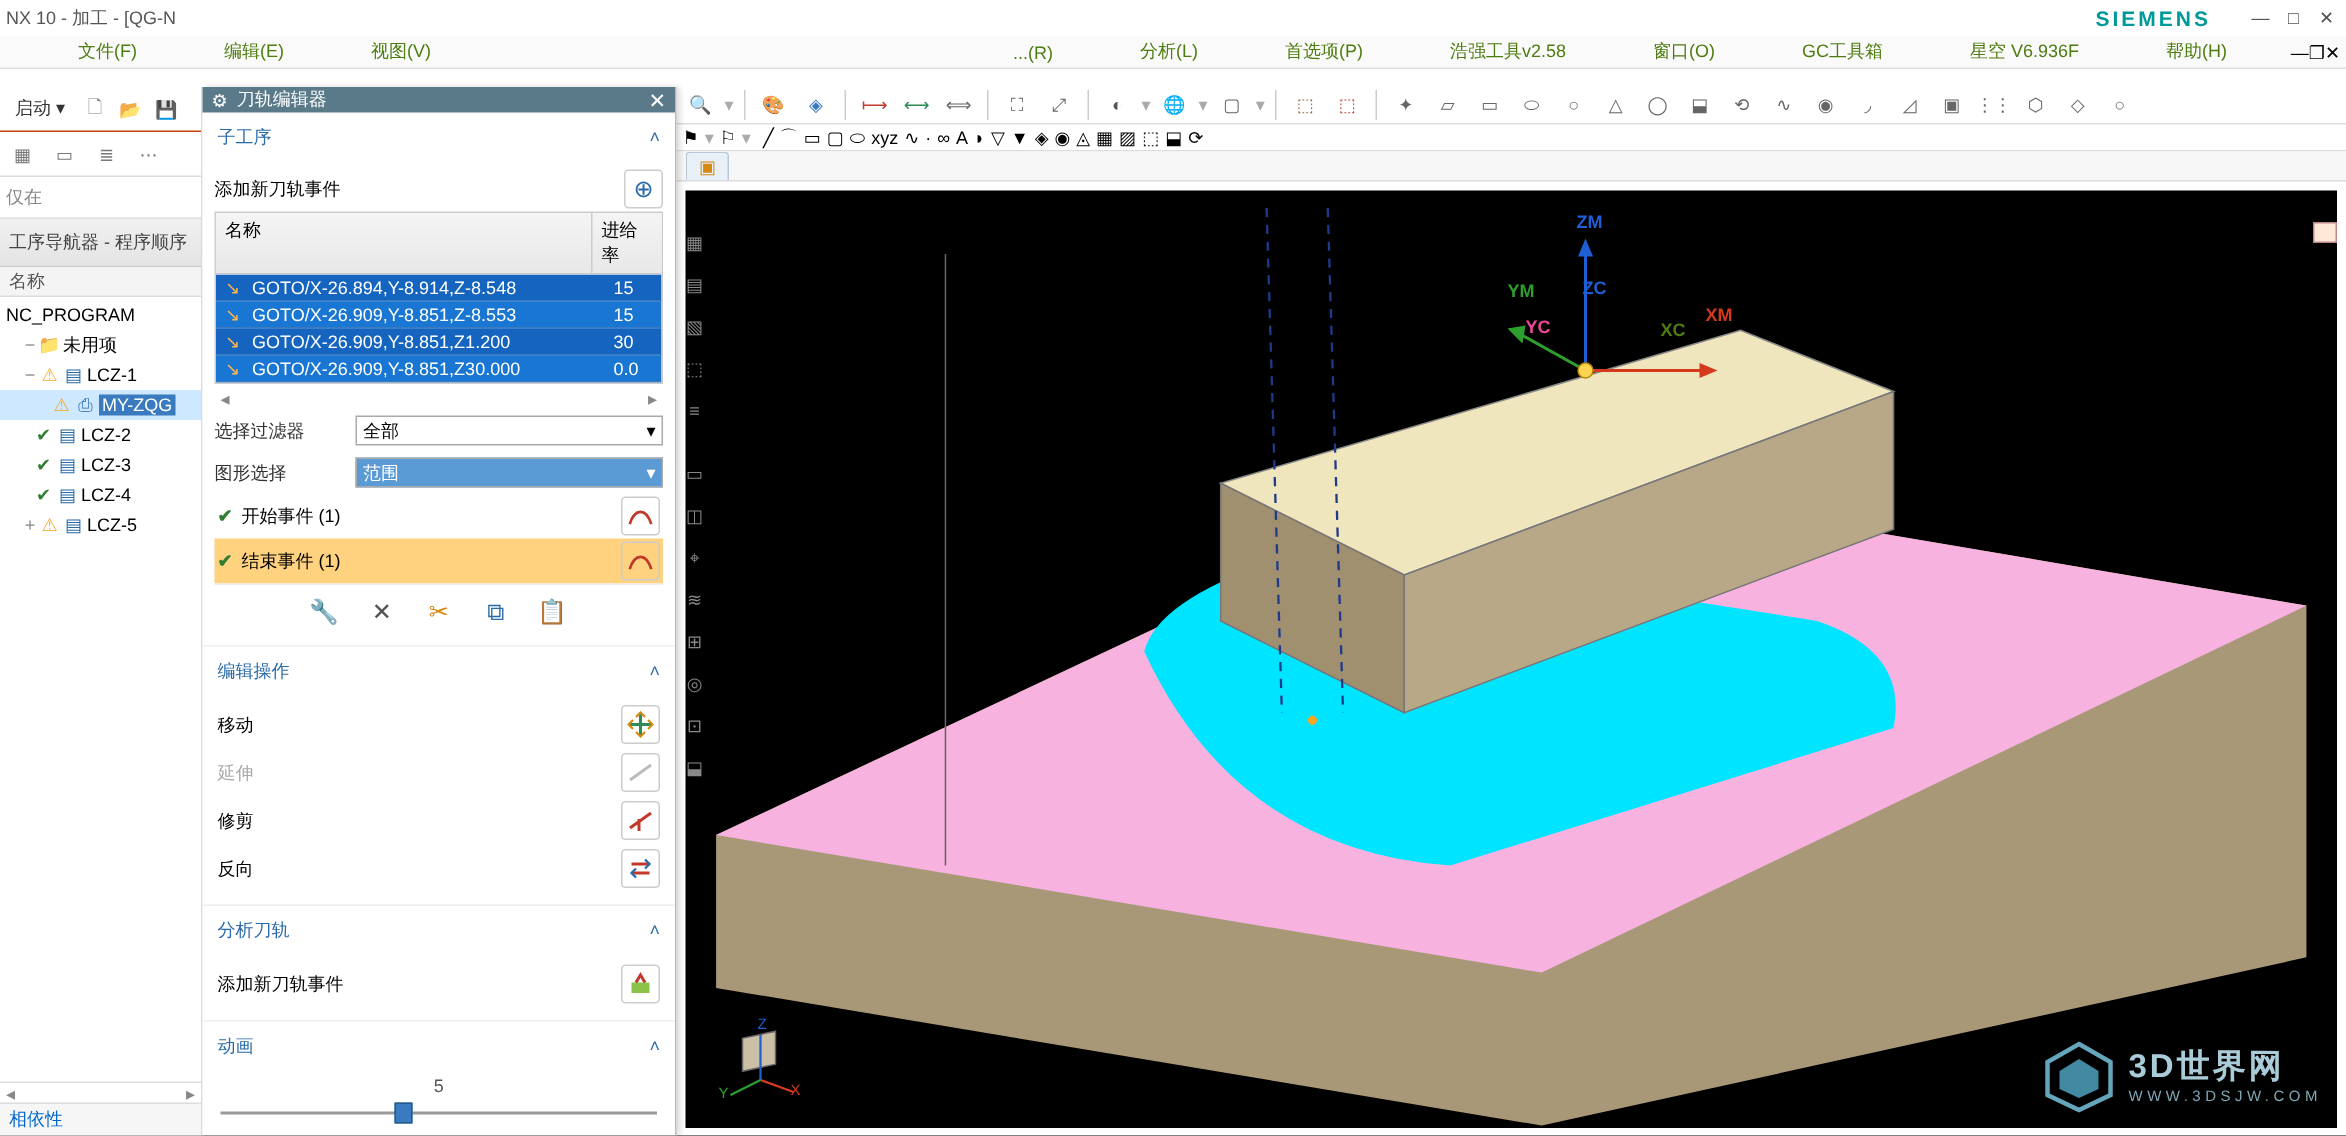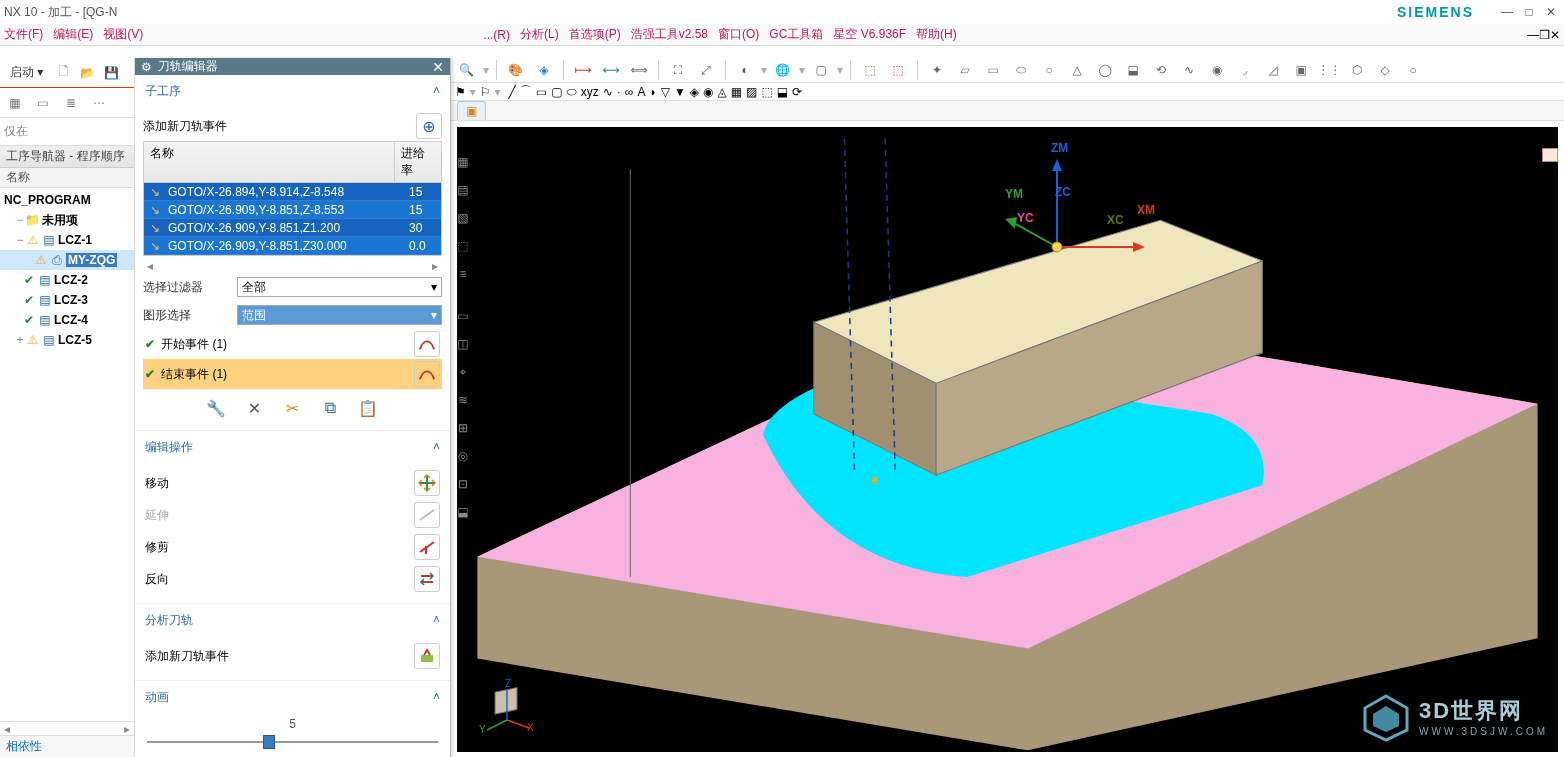--- a/index.html
+++ b/index.html
@@ -3,37 +3,37 @@
 <meta charset="utf-8">
 <style>
 * { margin: 0; padding: 0; box-sizing: border-box; font-family: "Microsoft YaHei", Arial, sans-serif; font-size: 12px; }
 body { width: 1564px; height: 757px; background: #fff; overflow: hidden; position: relative; }
 .titlebar { height: 24px; background: #fff; display: flex; align-items: center; padding: 0 4px; }
 .titlebar .title { flex: 0 0 auto; color: #555; }
 .titlebar .spacer { flex: 1; }
 .titlebar .brand { color: #009999; font-weight: bold; letter-spacing: 2px; font-size: 14px; margin-right: 20px; }
 .titlebar .winbtn { width: 18px; height: 18px; margin-left: 4px; text-align: center; line-height: 18px; color: #555; cursor: pointer; }
 .menubar { height: 22px; display: flex; align-items: center; padding: 0 4px; border-bottom: 1px solid #ddd; background: #fafafa; }
-.menubar .menuitem { margin-right: 10px; color: #be185d; cursor: pointer; }
+.menubar .menuitem { margin-right: 10px; color: #4d7c0f; cursor: pointer; margin-left: 48px; }
 .menubar .spacer { flex: 1; }
 .main { position: absolute; top: 58px; left: 0; right: 0; bottom: 0; display: flex; }
 .leftcol { width: 135px; border-right: 1px solid #ddd; display:flex; flex-direction:column; background:#fff; }
 .lefttool { height: 30px; display:flex; align-items:center; gap:4px; padding:0 4px; border-bottom:1px solid #c2410c; }
 .lefttool .btn { padding:2px 6px; color:#333; cursor:pointer; }
 .lefttool .icon { width:20px; height:20px; display:flex;align-items:center;justify-content:center;color:#888; }
 .lefttool2 { height: 30px; display:flex; align-items:center; gap:6px; padding:0 4px; border-bottom:1px solid #ddd; }
 .lefttool2 .ibtn { width:22px;height:22px;display:flex;align-items:center;justify-content:center;color:#777; }
-.navhdr { height: 22px; background:linear-gradient(#f0f0f0,#e4e4e4); border-bottom:1px solid #ccc; display:flex;align-items:center;padding:0 6px; color:#444; }
+.navhdr { height: 32px; background:linear-gradient(#f0f0f0,#e4e4e4); border-bottom:1px solid #ccc; display:flex;align-items:center;padding:0 6px; color:#444; }
 .treehdr { height:20px; background:#f4f4f4; border-bottom:1px solid #ddd; padding:0 6px; display:flex;align-items:center; color:#555;}
 .tree { flex:1; overflow:auto; padding:2px 0; }
 .treeitem { display:flex; align-items:center; height:20px; cursor:pointer; padding-left:4px; }
 .treeitem .exp { width:12px; text-align:center; color:#888; }
 .treeitem .ic { width:14px;height:14px;margin-right:2px;display:inline-flex;align-items:center;justify-content:center; }
 .treeitem.sel { background:#cde8ff; }
-.treeitem span.lbl { white-space:nowrap;font-weight:bold; }
+.treeitem span.lbl { white-space:nowrap; }
 .depbar { height:22px; border-top:1px solid #ddd; display:flex;align-items:center;padding:0 6px; background:#f6f6f6; color:#0066cc;}
 
 .panel { position:absolute; left:135px; top:0; width:316px; bottom:0; background:#fff; border-right:1px solid #bbb; box-shadow:2px 0 4px rgba(0,0,0,.15); display:flex; flex-direction:column; z-index:20; }
 .panel .phdr { height:24px; background:#5a7a8a; color:#fff; display:flex; align-items:center; padding:0 6px; }
 .panel .phdr .gear { margin-right:6px; }
 .panel .phdr .spacer { flex:1; }
 .panel .phdr .close { cursor:pointer; font-size:14px; }
 .psec { border-bottom:1px solid #eee; }
 .psechdr { height:28px; display:flex; align-items:center; padding:16px 10px; color:#2a6aa8; cursor:pointer; }
 .psechdr .spacer { flex:1; }

